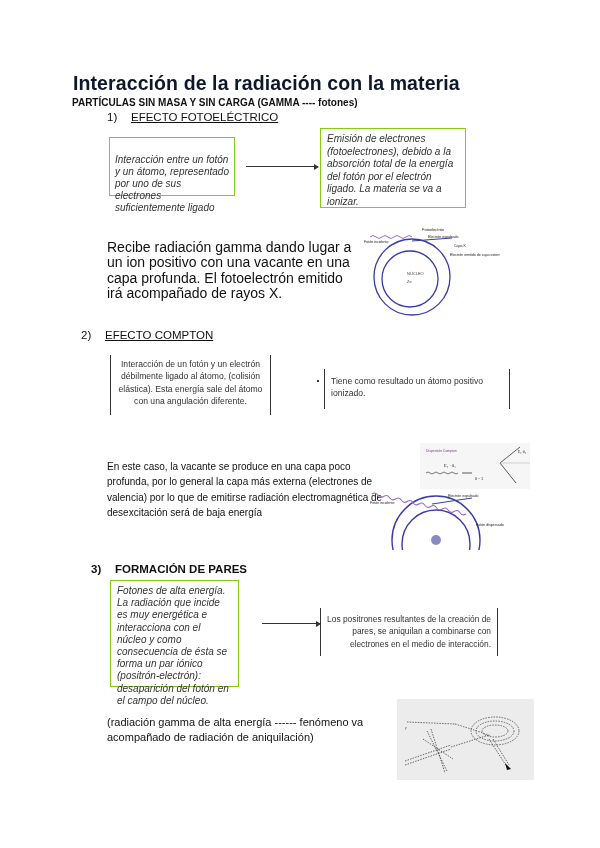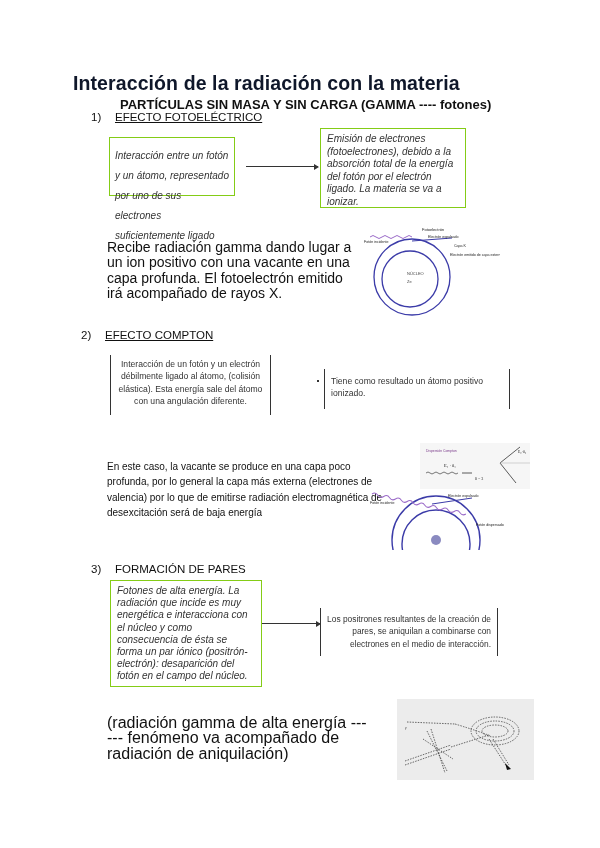--- a/index.html
+++ b/index.html
@@ -1,42 +1,42 @@
 <!DOCTYPE html>
 <html><head>
   <meta charset="utf-8">
   <style>
     html, body { margin: 0; padding: 0; background: #ffffff; }
     body { width: 600px; height: 848px; position: relative; overflow: hidden;
            font-family: "Liberation Sans", sans-serif; color: #111; }
     .abs { position: absolute; }
     .title { left: 73px; top: 72px; font-size: 19.5px; font-weight: bold; color: #0f172a; white-space: nowrap; letter-spacing: 0.1px; }
-    .subtitle { left: 72px; top: 97px; font-size: 13px; font-weight: bold; white-space: nowrap; margin-left: 48px; }
+    .subtitle { left: 72px; top: 97px; font-size: 10px; font-weight: bold; white-space: nowrap; }
     .section { font-size: 11.5px; white-space: nowrap; }
     .section .num { display: inline-block; width: 24px; }
     .section .u { text-decoration: underline; }
     .box { border: 1px solid #84cc16; font-size: 10px; line-height: 12.3px; color: #333; padding: 5px 6px; box-sizing: border-box; font-style: italic; }
     .box-open { border-left: 1px solid #333; border-right: 1px solid #333; font-size: 8.6px; line-height: 12.3px; color: #333; padding: 3px 6px; box-sizing: border-box; }
     .para { font-size: 14px; line-height: 15.3px; color: #111; }
     .arrow { height: 1px; background: #333; }
     .arrow::after { content: ""; position: absolute; right: -1px; top: -2.5px; border-left: 5px solid #333; border-top: 3px solid transparent; border-bottom: 3px solid transparent; }
     svg { display: block; }
     .fig-bg { background: #ececec; }
   </style>
 </head>
 <body>
 
 <div class="abs title">Interacción de la radiación con la materia</div>
 <div class="abs subtitle">PARTÍCULAS SIN MASA Y SIN CARGA (GAMMA ---- fotones)</div>
 
-<div class="abs section" style="left:91px; top:111px;">
+<div class="abs section" style="left:107px; top:111px;">
   <span class="num">1)</span><span class="u">EFECTO FOTOELÉCTRICO</span>
 </div>
 
-<div class="abs box" style="left:109px; top:137px; width:126px; height:59px; padding:8px 5px; line-height:20px;">Interacción entre un fotón y un átomo, representado por uno de sus electrones suficientemente ligado</div>
+<div class="abs box" style="left:109px; top:137px; width:126px; height:59px; padding:16px 5px; line-height:12px;">Interacción entre un fotón y un átomo, representado por uno de sus electrones suficientemente ligado</div>
 <div class="abs arrow" style="left:246px; top:166px; width:72px;"></div>
 <div class="abs box" style="left:320px; top:128px; width:146px; height:80px; padding:4px 6px; line-height:12.5px;">Emisión de electrones (fotoelectrones), debido a la absorción total de la energía del fotón por el electrón ligado. La materia se va a ionizar.</div>
 
 <div class="abs para" style="left:107px; top:240px; width:250px;">Recibe radiación gamma dando lugar a un ion positivo con una vacante en una capa profunda. El fotoelectrón emitido irá acompañado de rayos X.</div>
 
 <div class="abs" style="left:362px; top:227px; width:138px; height:92px;">
   <svg width="138" height="92" viewBox="0 0 138 92">
     <circle cx="50" cy="50" r="38" fill="none" stroke="#3b3ba8" stroke-width="1.3"></circle>
     <circle cx="48" cy="52" r="28" fill="none" stroke="#3b3ba8" stroke-width="1.3"></circle>
     <path d="M8 10 q3 -3 6 0 t6 0 t6 0 t6 0 t6 0 t6 0 t6 0" fill="none" stroke="#9a6ac8" stroke-width="1"></path>
@@ -81,29 +81,29 @@
     <circle cx="68" cy="54" r="34" fill="none" stroke="#3b3ba8" stroke-width="1.4"></circle>
     <circle cx="68" cy="50" r="5" fill="#8a8ac0"></circle>
     <path d="M4 4 q3 -3 6 0 t6 0 t6 0 t6 0 t6 0 t6 0 t6 0 t6 0 t6 0 t6 0 t6 0 t6 0 t6 0 t6 0 t6 0 t6 0" fill="none" stroke="#9a6ac8" stroke-width="1" transform="rotate(12 4 4)"></path>
     <line x1="64" y1="14" x2="104" y2="8" stroke="#3b3ba8" stroke-width="1"></line>
     <text x="2" y="14" font-size="3.6" fill="#222" font-family="Liberation Sans, sans-serif">Fotón incidente</text>
     <text x="80" y="7" font-size="3.6" fill="#222" font-family="Liberation Sans, sans-serif">Electrón expulsado</text>
     <text x="108" y="36" font-size="3.6" fill="#222" font-family="Liberation Sans, sans-serif">Fotón dispersado</text>
   </svg>
 </div>
 
-<div class="abs section" style="left:91px; top:563px;">
+<div class="abs section" style="left:91px; top:563px;font-weight:bold;">
   <span class="num">3)</span><span>FORMACIÓN DE PARES</span>
 </div>
 
-<div class="abs box" style="left:110px; top:580px; width:152px; height:107px; padding:4px 6px; line-height:12.2px;">Fotones de alta energía. La radiación que incide es muy energética e interacciona con el núcleo y como consecuencia de ésta se forma un par iónico (positrón-electrón): desaparición del fotón en el campo del núcleo.</div>
+<div class="abs box" style="left:110px; top:580px; width:129px; height:107px; padding:4px 6px; line-height:12.2px;">Fotones de alta energía. La radiación que incide es muy energética e interacciona con el núcleo y como consecuencia de ésta se forma un par iónico (positrón-electrón): desaparición del fotón en el campo del núcleo.</div>
 <div class="abs arrow" style="left:262px; top:623px; width:58px;"></div>
 <div class="abs box-open" style="left:320px; top:608px; width:178px; height:48px; padding-top:5px; font-size:8.4px;text-align:right;">Los positrones resultantes de la creación de pares, se aniquilan a combinarse con electrones en el medio de interacción.</div>
 
-<div class="abs para" style="left:107px; top:715px; width:260px; font-size:16px;">(radiación gamma de alta energía ------ fenómeno va acompañado de radiación de aniquilación)</div>
+<div class="abs para" style="left:107px; top:715px; width:260px; font-size:11px;">(radiación gamma de alta energía ------ fenómeno va acompañado de radiación de aniquilación)</div>
 
 <div class="abs fig-bg" style="left:397px; top:699px; width:137px; height:81px;">
   <svg width="137" height="81" viewBox="0 0 137 81">
     <g fill="none" stroke="#444" stroke-width="0.8" stroke-dasharray="1.5 1.2">
       <line x1="10" y1="23" x2="58" y2="25"></line>
       <path d="M58 25 q20 6 36 12"></path>
       <ellipse cx="98" cy="32" rx="24" ry="14"></ellipse>
       <ellipse cx="98" cy="32" rx="19" ry="10"></ellipse>
       <ellipse cx="98" cy="32" rx="13" ry="6"></ellipse>
       <line x1="92" y1="40" x2="110" y2="68"></line>

